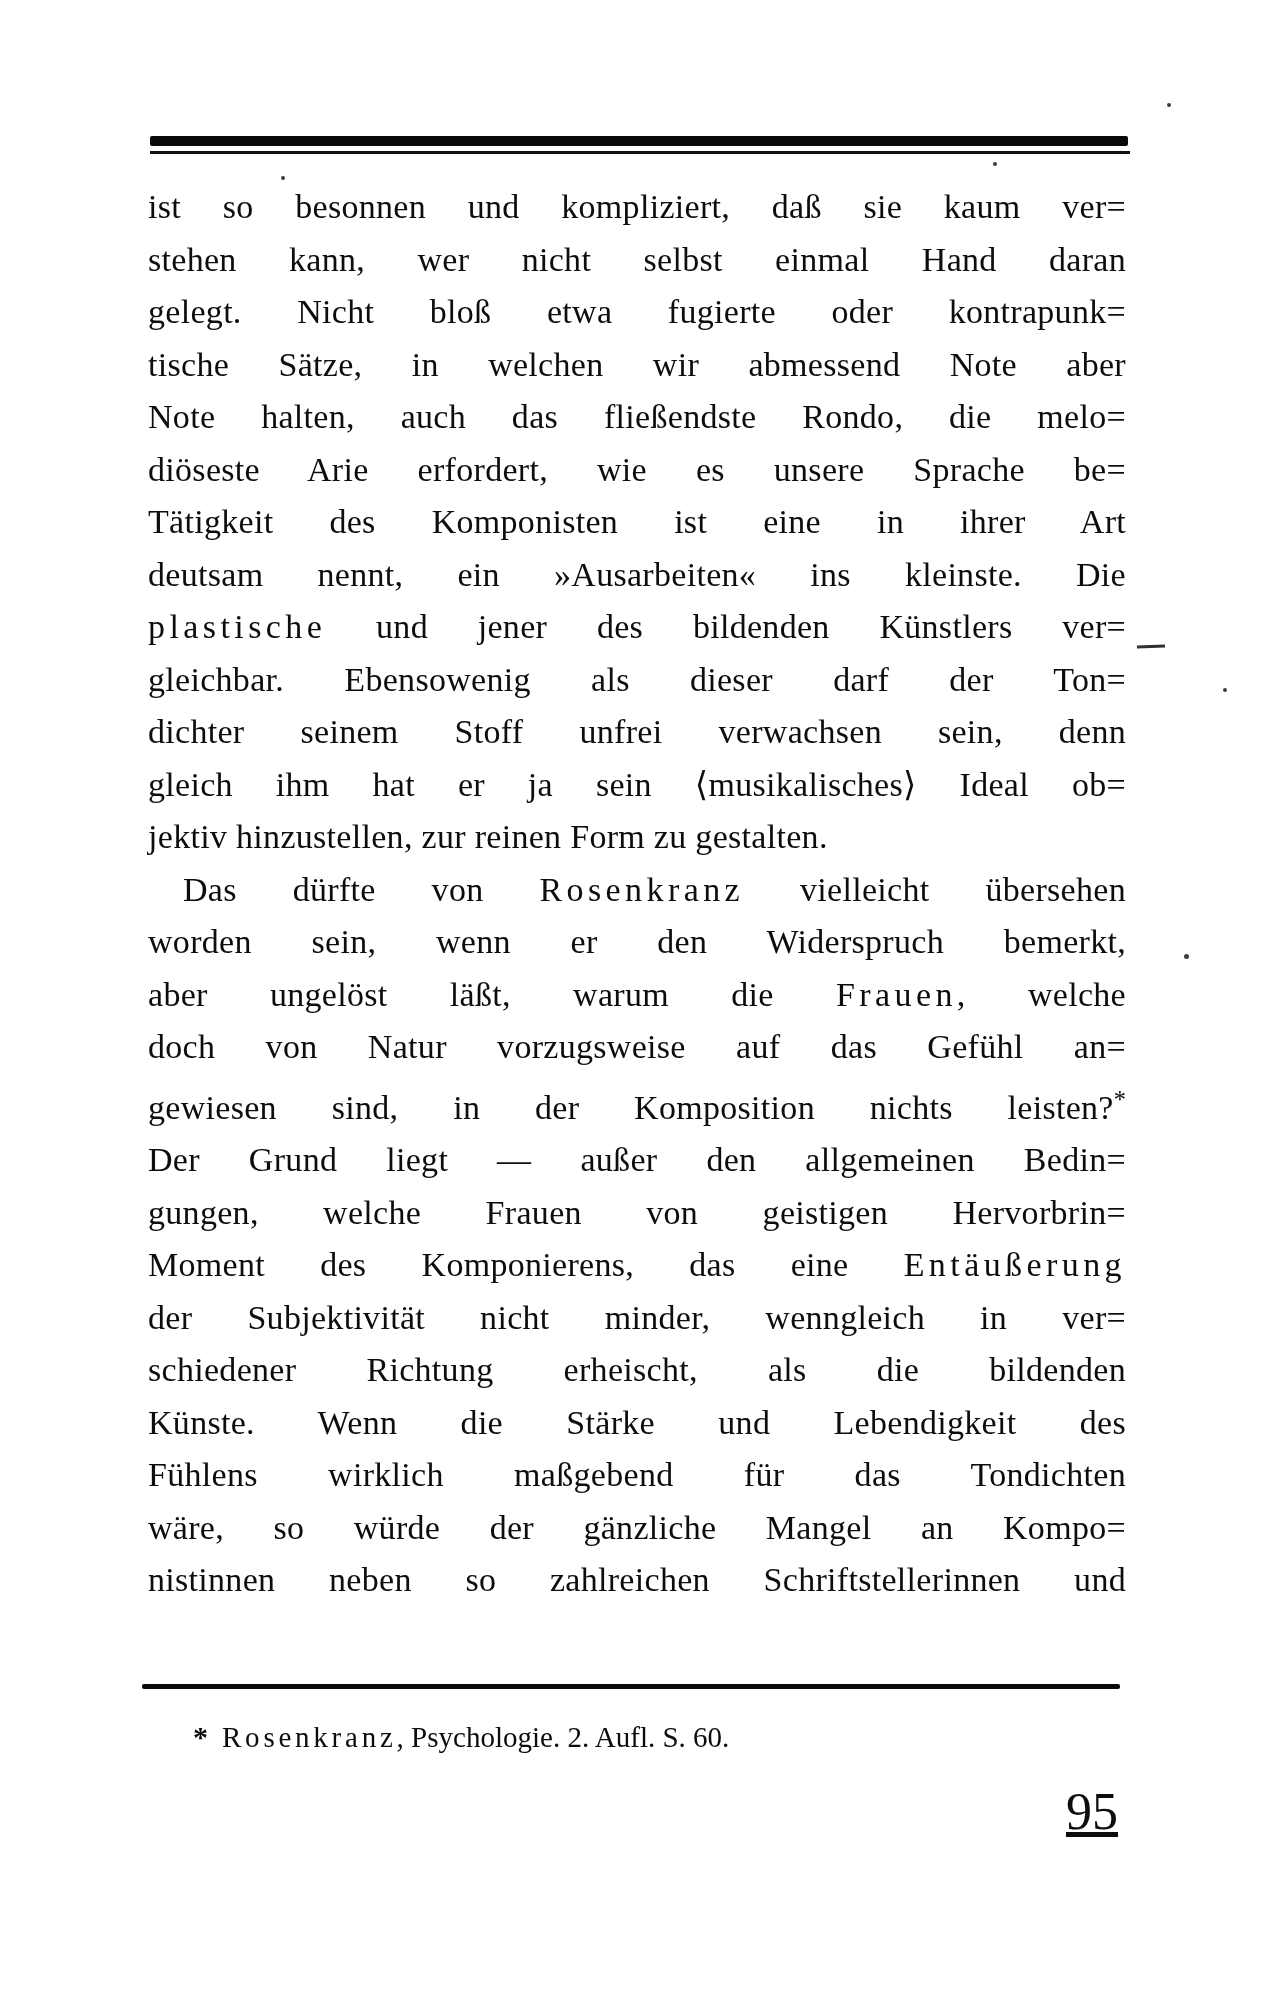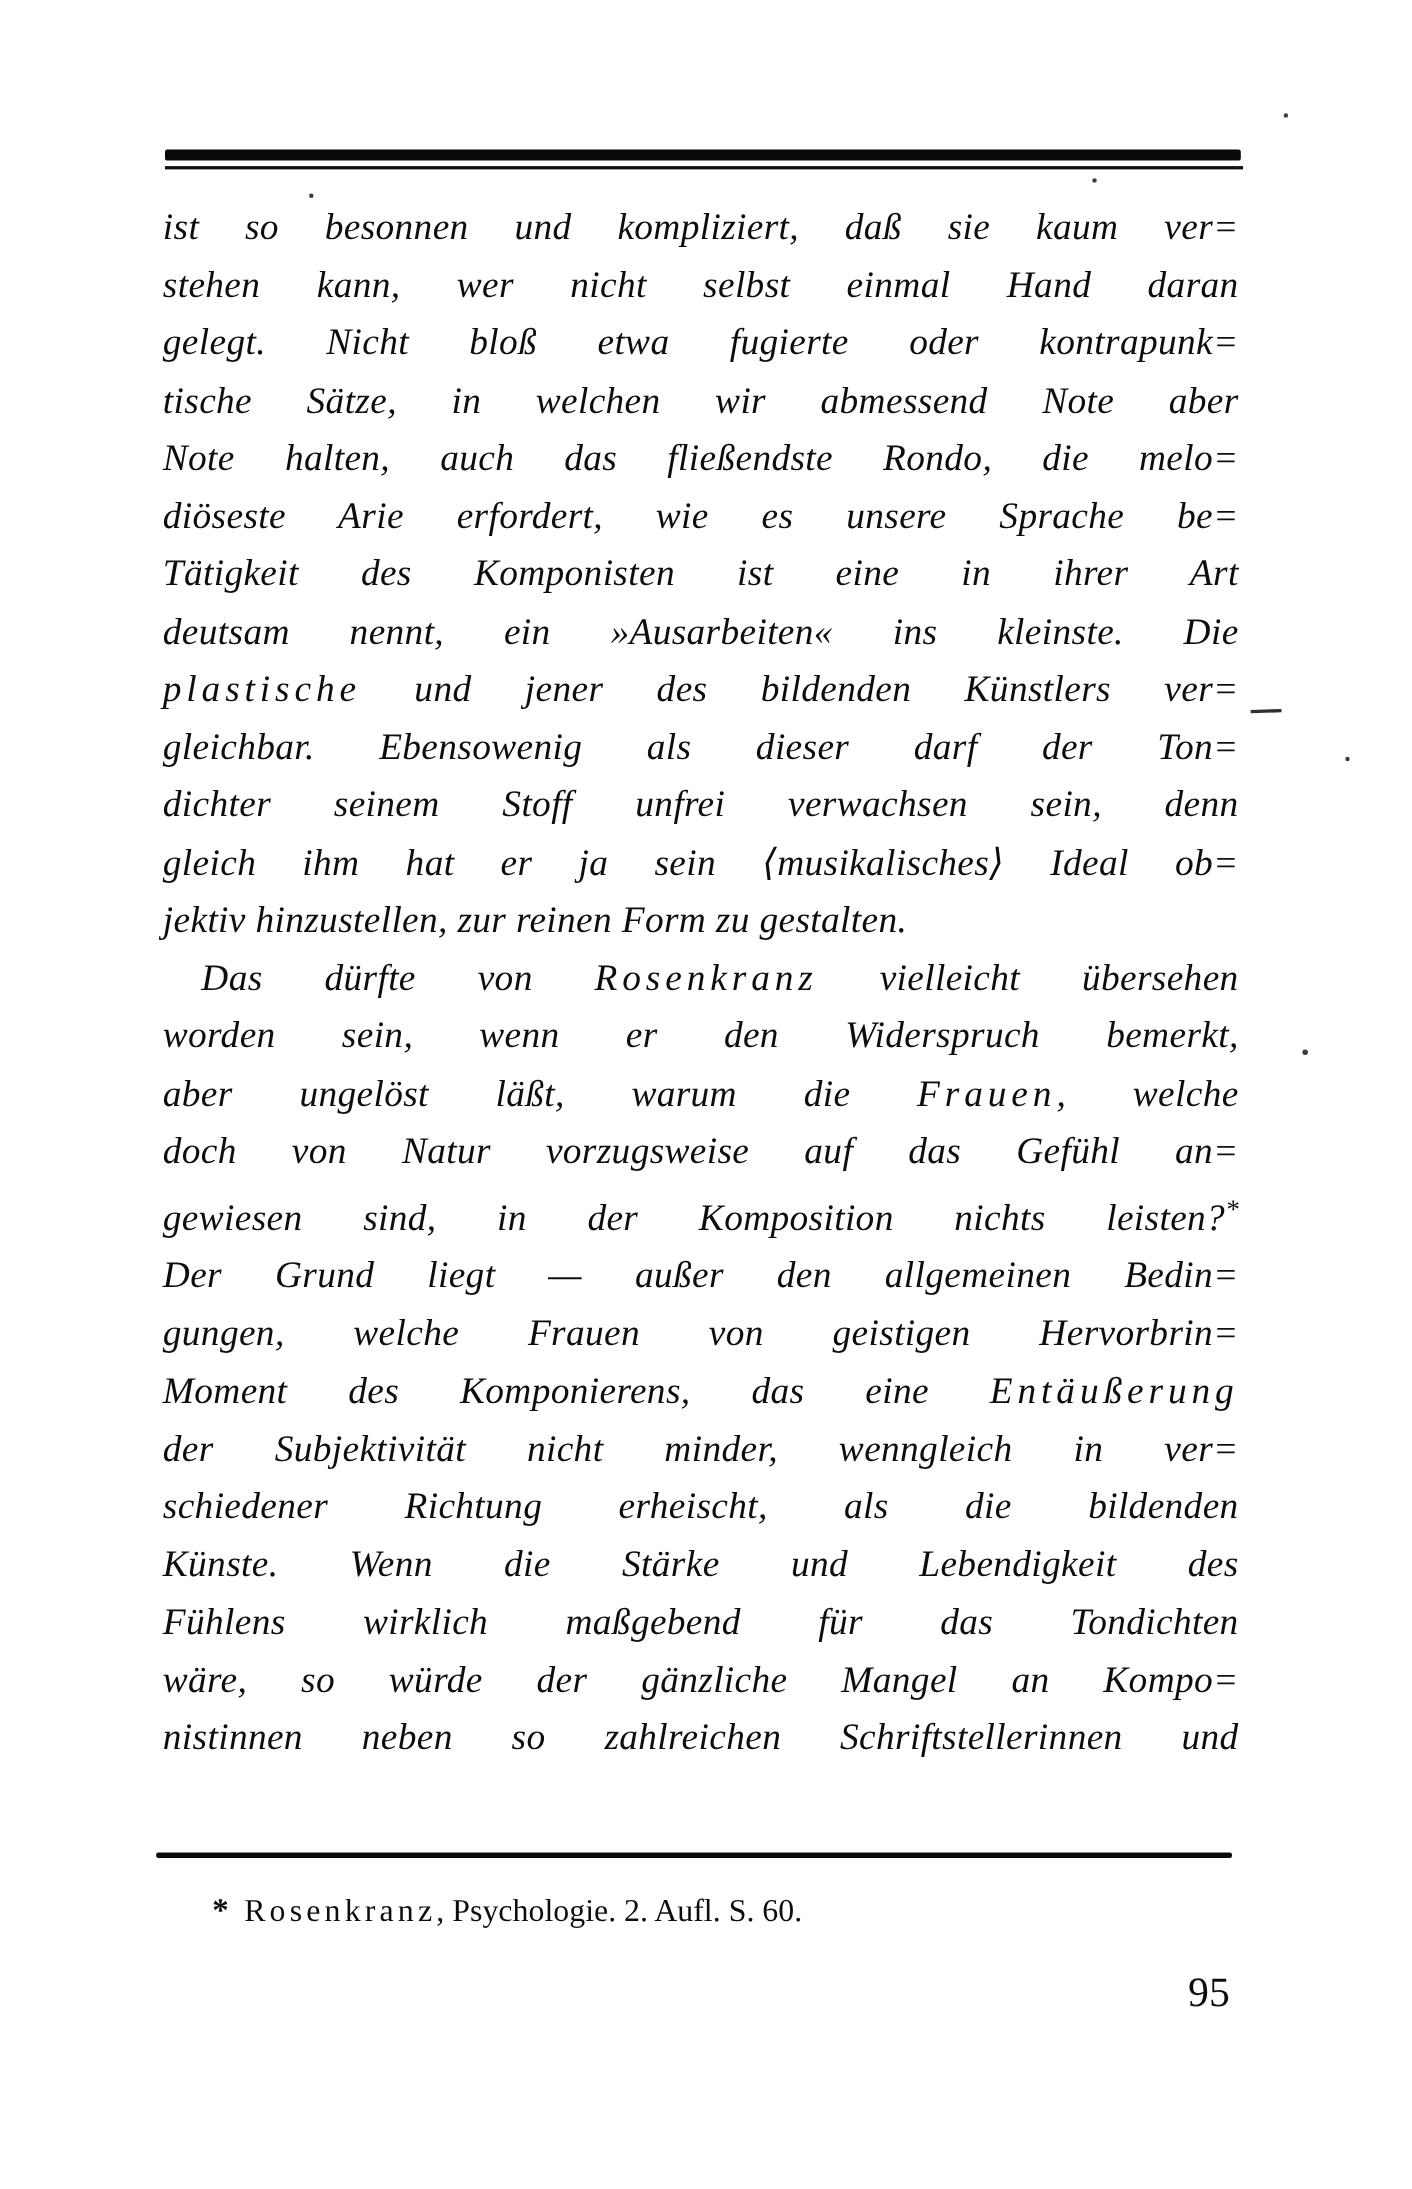--- a/index.html
+++ b/index.html
@@ -39,21 +39,20 @@
     left: 148px; top: 181px;
     width: 978px;
     font-size: 34px;
     line-height: 52.5px;
     letter-spacing: 0.3px;
   }
   .line {
     text-align: justify;
     text-align-last: justify;
     white-space: normal;
-    font-style: italic;
   }
   .line.no-just {
     text-align-last: left;
   }
   .line.indent {
     text-indent: 35px;
   }
   .gesperrt {
     letter-spacing: 0.13em;
   }
@@ -81,22 +80,23 @@
   .fn-marker {
     font-weight: bold;
     font-size: 30px;
     margin-right: 14px;
   }
   
   .page-number {
     position: absolute;
     top: 1790px;
     right: 166px;
-    font-size: 38px;
+    font-size: 52px;
     line-height: 44px;
+    text-decoration: underline;
   }
   
   .artifact {
     position: absolute;
     background: #1a1a1a;
   }
   .artifact.dot { border-radius: 50%; opacity: 0.85; }
   .artifact.dash { height: 3px; opacity: 0.9; transform: rotate(-2deg); }
 </style>
 </head>

